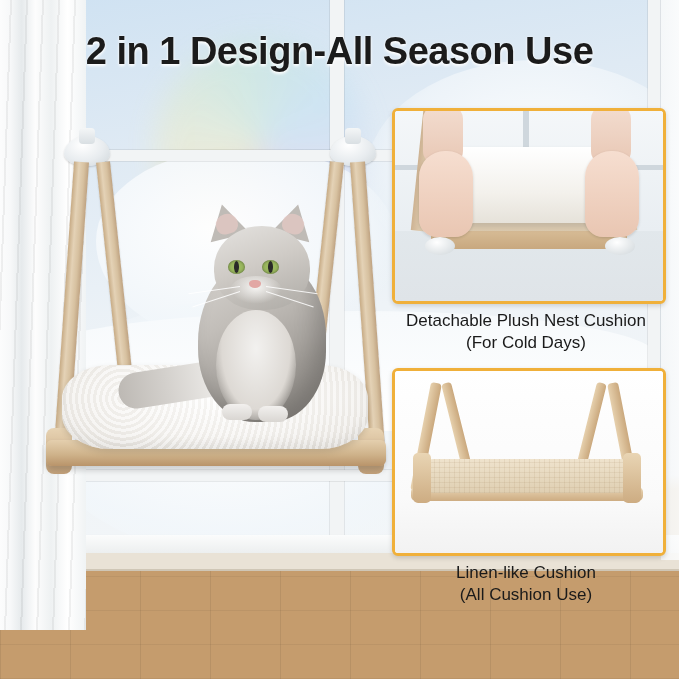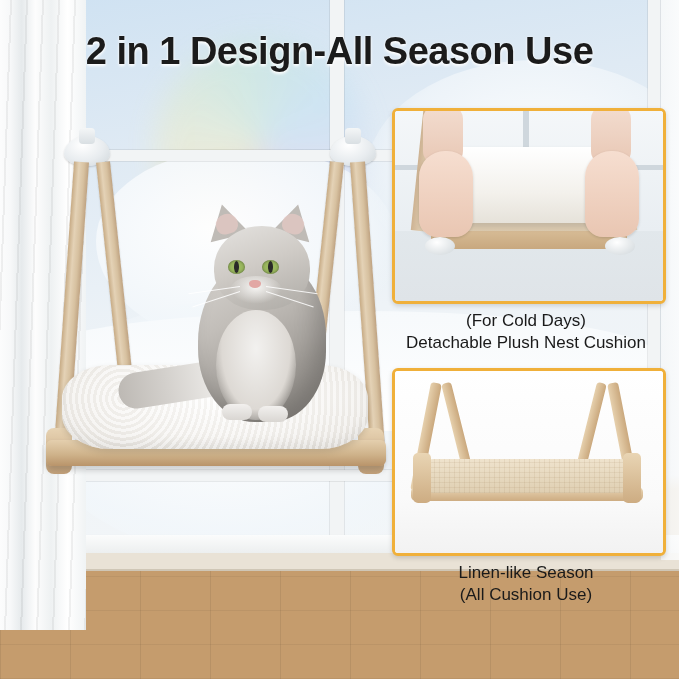--- a/index.html
+++ b/index.html
@@ -215,36 +215,36 @@
     <div class="t-arm" style="left:28px;top:-6px;"></div>
     <div class="t-hand" style="left:24px;top:40px;"></div>
     <div class="t-arm" style="left:196px;top:-6px;"></div>
     <div class="t-hand" style="left:190px;top:40px;"></div>
 
     <div class="t-cup" style="left:30px;top:126px;"></div>
     <div class="t-cup" style="left:210px;top:126px;"></div>
   </div>
 
   <div class="caption c1">
+    <div>Detachable Plush Nest Cushion</div>
     <div>(For Cold Days)</div>
-    <div>Detachable Plush Nest Cushion</div>
   </div>
 
   <div class="card bot">
     <div class="b-bg"></div>
 
     <div class="b-leg" style="left:36px;top:12px;width:11px;height:110px;transform:rotate(11deg);transform-origin:top center;"></div>
     <div class="b-leg" style="left:46px;top:12px;width:10px;height:104px;transform:rotate(-14deg);transform-origin:top center;"></div>
     <div class="b-leg" style="left:212px;top:12px;width:11px;height:110px;transform:rotate(-11deg);transform-origin:top center;"></div>
     <div class="b-leg" style="left:202px;top:12px;width:10px;height:104px;transform:rotate(14deg);transform-origin:top center;"></div>
 
     <div class="b-rail" style="left:16px;top:116px;width:232px;height:14px;"></div>
     <div class="b-mat" style="left:34px;top:88px;width:196px;height:34px;"></div>
     <div class="b-rail" style="left:18px;top:82px;width:18px;height:50px;"></div>
     <div class="b-rail" style="left:228px;top:82px;width:18px;height:50px;"></div>
   </div>
 
   <div class="caption c2">
-    <div>Linen-like Season</div>
+    <div>Linen-like Cushion</div>
     <div>(All Cushion Use)</div>
   </div>
 
 </div>
 
 </body></html>

